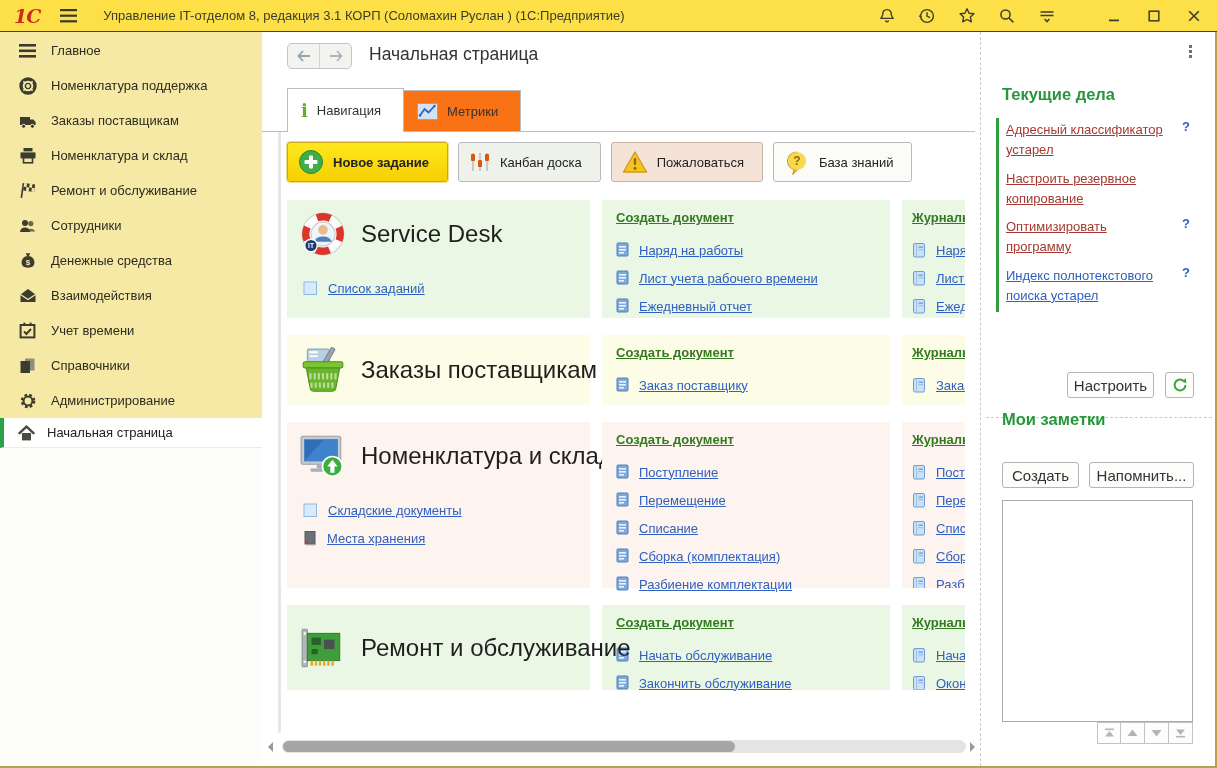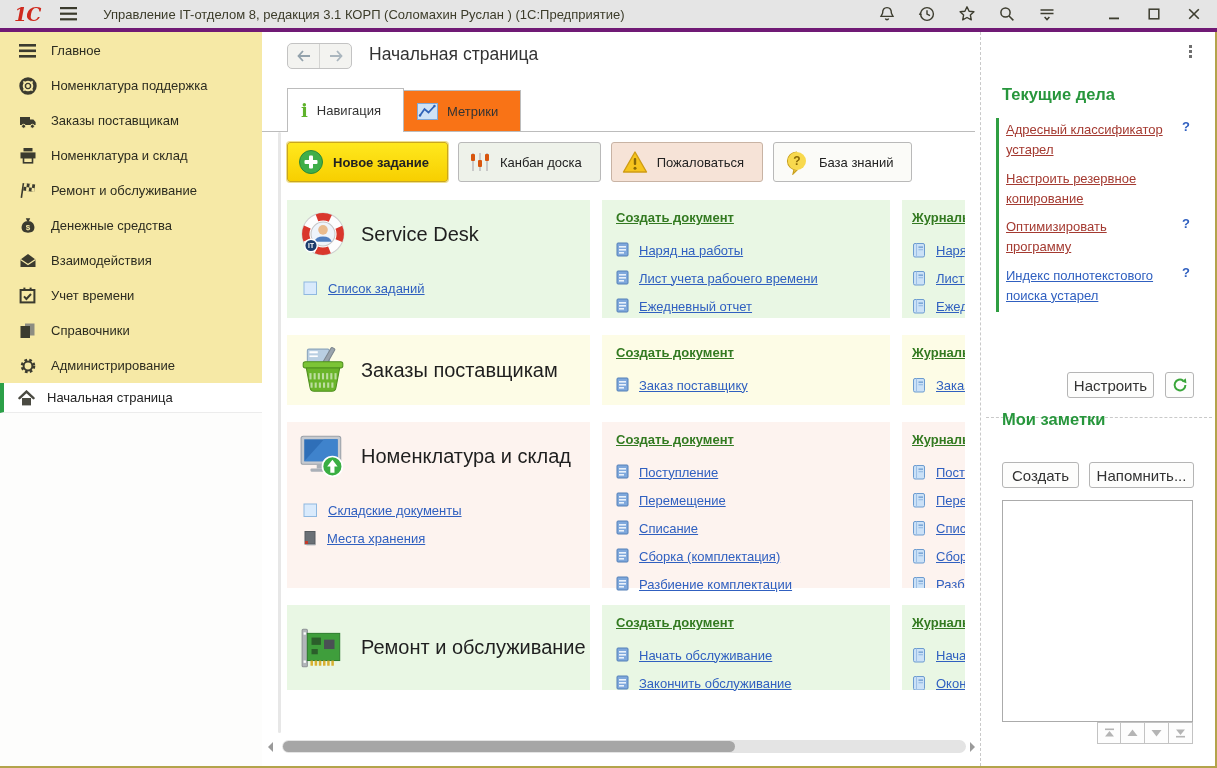--- a/index.html
+++ b/index.html
@@ -4,22 +4,22 @@
 <style>
   * { box-sizing: border-box; margin:0; padding:0; }
   html,body { width:1217px; height:768px; }
   body { font-family:"Liberation Sans", sans-serif; background:#fff; position:relative; overflow:hidden; }
 
   
   .win-border-right { position:absolute; right:0; top:32px; width:2px; bottom:0; background:#b3a44b; z-index:50; }
   .win-border-bottom { position:absolute; left:0; bottom:0; height:2px; width:100%; background:#b3a44b; z-index:50; }
 
   
-  .titlebar { position:absolute; left:0; top:0; width:1217px; height:32px; background:#e5e5e5;
-              border-bottom:4px solid #701a75; display:flex; align-items:center; z-index:40; }
+  .titlebar { position:absolute; left:0; top:0; width:1217px; height:32px; background:#fde047;
+              border-bottom:1px solid #701a75; display:flex; align-items:center; z-index:40; }
   .logo { margin-left:14px; font-family:"DejaVu Serif", serif; font-style:italic; font-weight:bold;
           font-size:19px; color:#cf2a1e; letter-spacing:-1px; }
   .tb-burger { margin-left:20px; display:flex; align-items:center; }
   .tb-title { margin-left:26px; font-size:13px; color:#3c3c2a; white-space:nowrap; }
   .tb-right { margin-left:auto; display:flex; align-items:center; gap:21px; margin-right:14px; }
   .tb-ic { width:19px; height:19px; display:flex; align-items:center; justify-content:center; cursor:pointer; }
   .tb-gap { width:6px; }
 
   
   .sidebar { position:absolute; left:0; top:32px; width:276px; bottom:0; background:#fdfdfc;
@@ -54,21 +54,21 @@
               box-shadow:0 0 0 1px #eedf8e; }
   .abtn-kanban { background:#eef2ea;text-align:right; }
   .abtn-complain { background:#f6e3d7; border-color:#c8b3a4; }
 
   .sections { position:absolute; left:25px; top:168px; }
   .sec-row { display:flex; gap:12px; margin-bottom:17px; }
   .sec-left { width:303px; padding:10px 12px; }
   .sec-mid  { width:288px; padding:10px 14px; }
   .sec-right{ width:63px; padding:10px 0 10px 10px; overflow:hidden; }
   .sec-head { display:flex; align-items:center; gap:14px; }
-  .sec-title { font-size:20px; color:#1f1f1f; white-space:nowrap; }
+  .sec-title { font-size:24px; color:#1f1f1f; white-space:nowrap; }
   .sec-links { margin:16px 0 0 4px; }
   .sec-link-row { display:flex; align-items:center; gap:10px; height:28px; }
   .g-head { font-size:13px; font-weight:bold; color:#337a21; text-decoration:underline; cursor:pointer; white-space:nowrap; }
   .doc-links { margin-top:11px; }
   .doc-row { display:flex; align-items:center; gap:9px; height:28px; white-space:nowrap; }
   a.lnk, .lnk { font-size:13px; color:#3060c0; text-decoration:underline; cursor:pointer; white-space:nowrap; }
 
   
   .v-scroll { position:absolute; left:16px; top:100px; bottom:35px; width:3px; background:#e7e7e7; border-radius:2px; }
 
@@ -253,20 +253,31 @@
             <rect x="4.6" y="1.6" width="2.75" height="3.8" fill="#f6e9a6"></rect>
               <rect x="10.1" y="1.6" width="2.75" height="3.8" fill="#f6e9a6"></rect>
             <rect x="7.35" y="5.4" width="2.75" height="3.8" fill="#f6e9a6"></rect>
               <rect x="12.85" y="5.4" width="2.75" height="3.8" fill="#f6e9a6"></rect>
           </g>
         </svg>
       </span>
       <span>Ремонт и обслуживание</span>
     </div>
 
+    <div class="sb-item">
+      <span class="sb-ic">
+        <svg width="18" height="16" viewBox="0 0 18 16" fill="#3b3b2f">
+          <circle cx="11.8" cy="5.6" r="2.6" opacity=".75"></circle>
+            <path d="M7.6 13.6 a4.4 4 0 0 1 8.4 0 z" opacity=".75"></path>
+          <circle cx="6" cy="5" r="3"></circle>
+            <path d="M1 14 a5 4.6 0 0 1 10 0 z"></path>
+        </svg>
+      </span>
+      <span>Сотрудники</span>
+    </div>
 
     <div class="sb-item">
       <span class="sb-ic">
         <svg width="18" height="17" viewBox="0 0 18 17">
           <path d="M6.8 1.2 h4.4 l-1.2 2.8 h-2 z" fill="#3b3b2f"></path>
           <path d="M9 4 c4.2 0 6.4 3.2 6.4 6.6 c0 3.4 -2.6 5.2 -6.4 5.2 c-3.8 0 -6.4 -1.8 -6.4 -5.2 C2.6 7.2 4.8 4 9 4 z" fill="#3b3b2f"></path>
           <text x="9" y="13" font-size="8" font-family="Liberation Sans, sans-serif" font-weight="bold" fill="#f6e9a6" text-anchor="middle">$</text>
         </svg>
       </span>
       <span>Денежные средства</span>

